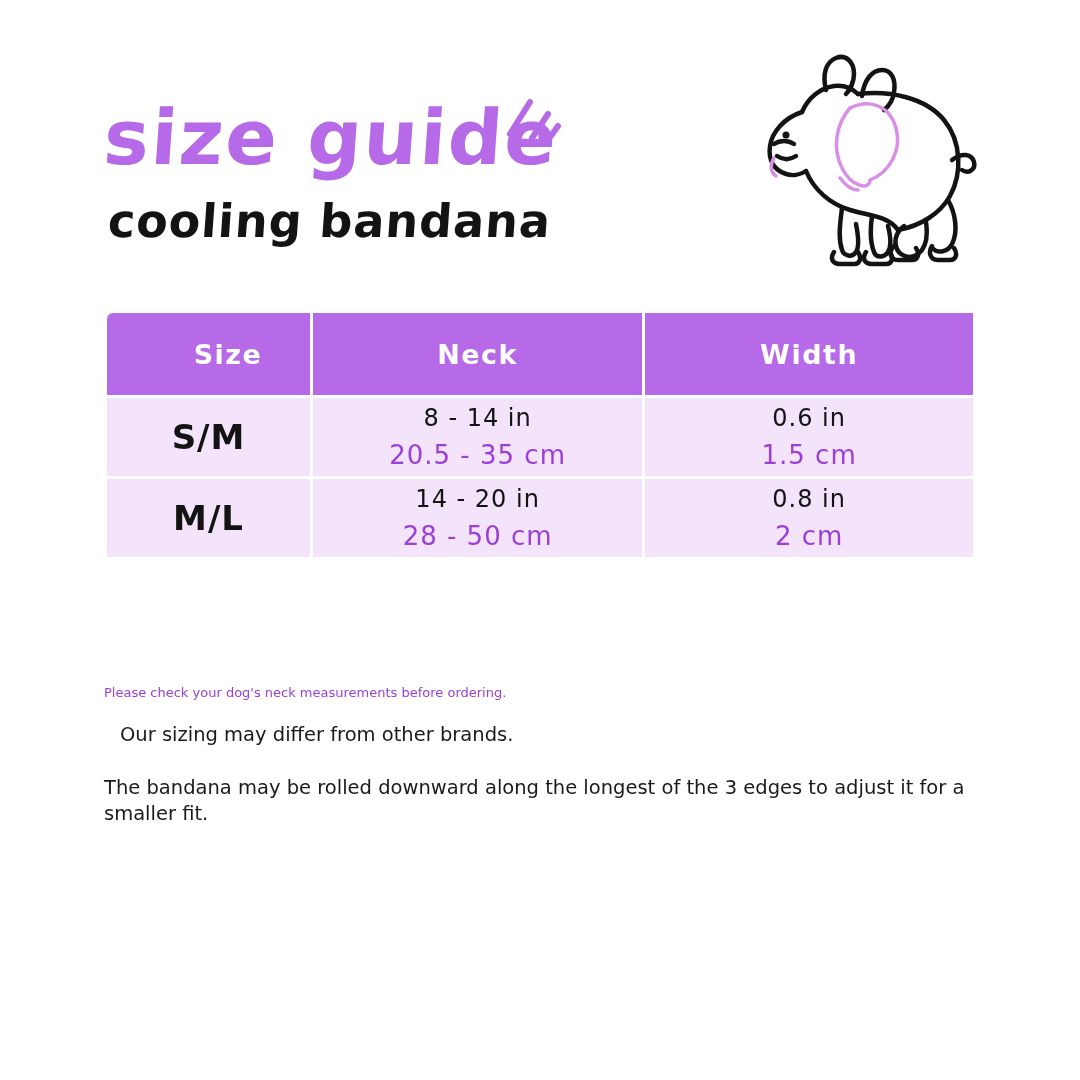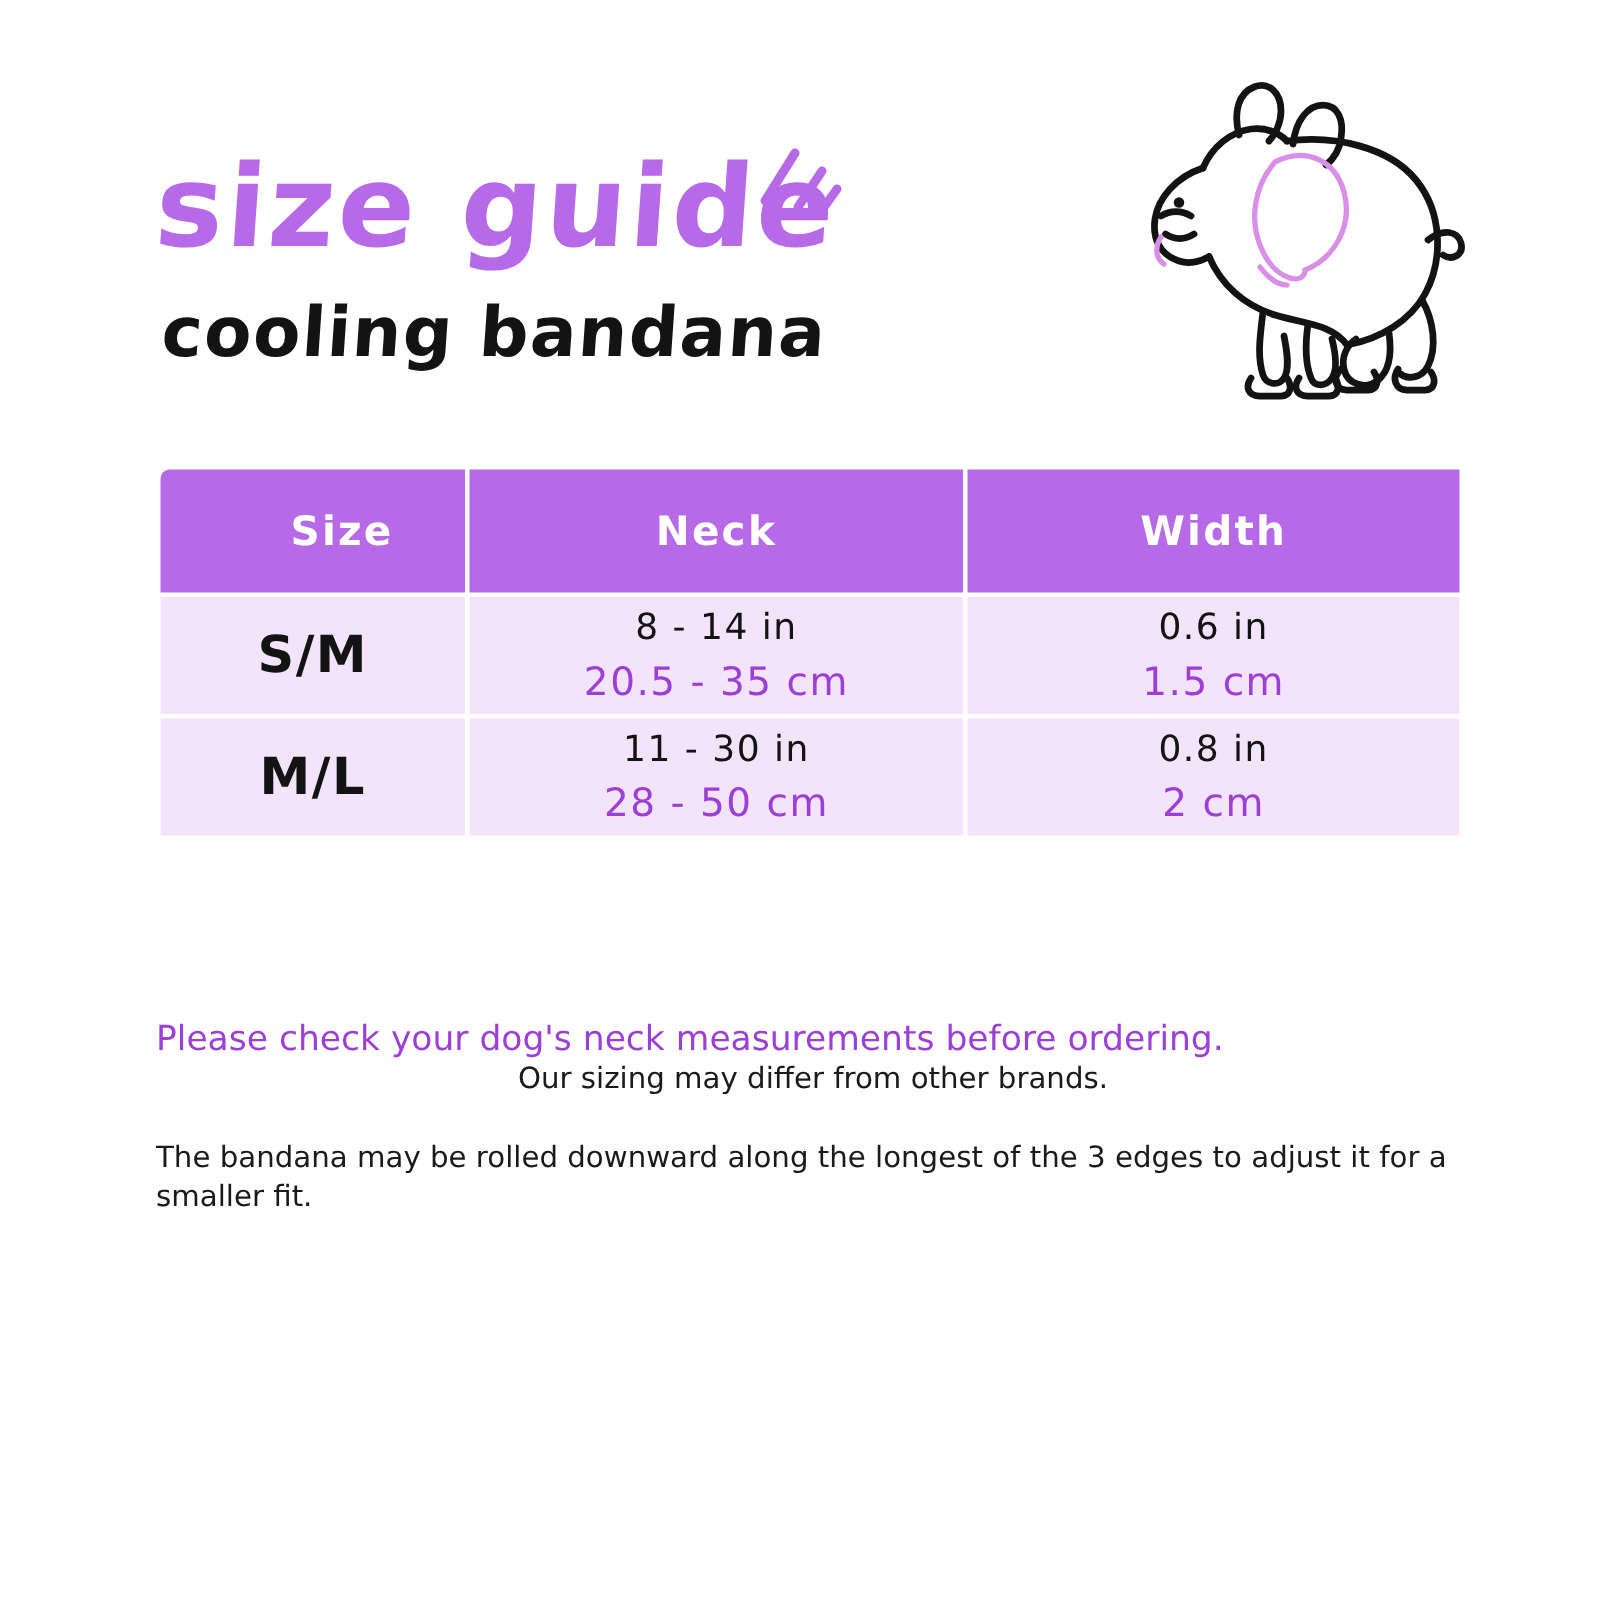--- a/index.html
+++ b/index.html
@@ -132,27 +132,26 @@
     position: absolute;
     left: 104px;
     top: 680px;
     width: 876px;
     font-size: 19.5px;
     line-height: 26px;
     color: #1a1a1a;
   }
   .note-accent {
     color: #9b3fd6;
-    font-size: 23px;
+    font-size: 13px;
     line-height: 26px;
     margin: 0;
   }
   .note-line {
-    margin: 0;
-    text-align: center;
+    margin: 16px;
   }
   .note-para {
     margin: 27px 0 0 0;
   }
 </style>
 </head>
 <body>
 
 <div class="page">
 
@@ -225,21 +224,21 @@
           <span class="val-cm">20.5 - 35 cm</span>
         </td>
         <td class="td-cell">
           <span class="val-in">0.6 in</span>
           <span class="val-cm">1.5 cm</span>
         </td>
       </tr>
       <tr>
         <td class="td-cell td-size">M/L</td>
         <td class="td-cell">
-          <span class="val-in">11 - 30 in</span>
+          <span class="val-in">14 - 20 in</span>
           <span class="val-cm">28 - 50 cm</span>
         </td>
         <td class="td-cell">
           <span class="val-in">0.8 in</span>
           <span class="val-cm">2 cm</span>
         </td>
       </tr>
     </tbody>
   </table>
 

